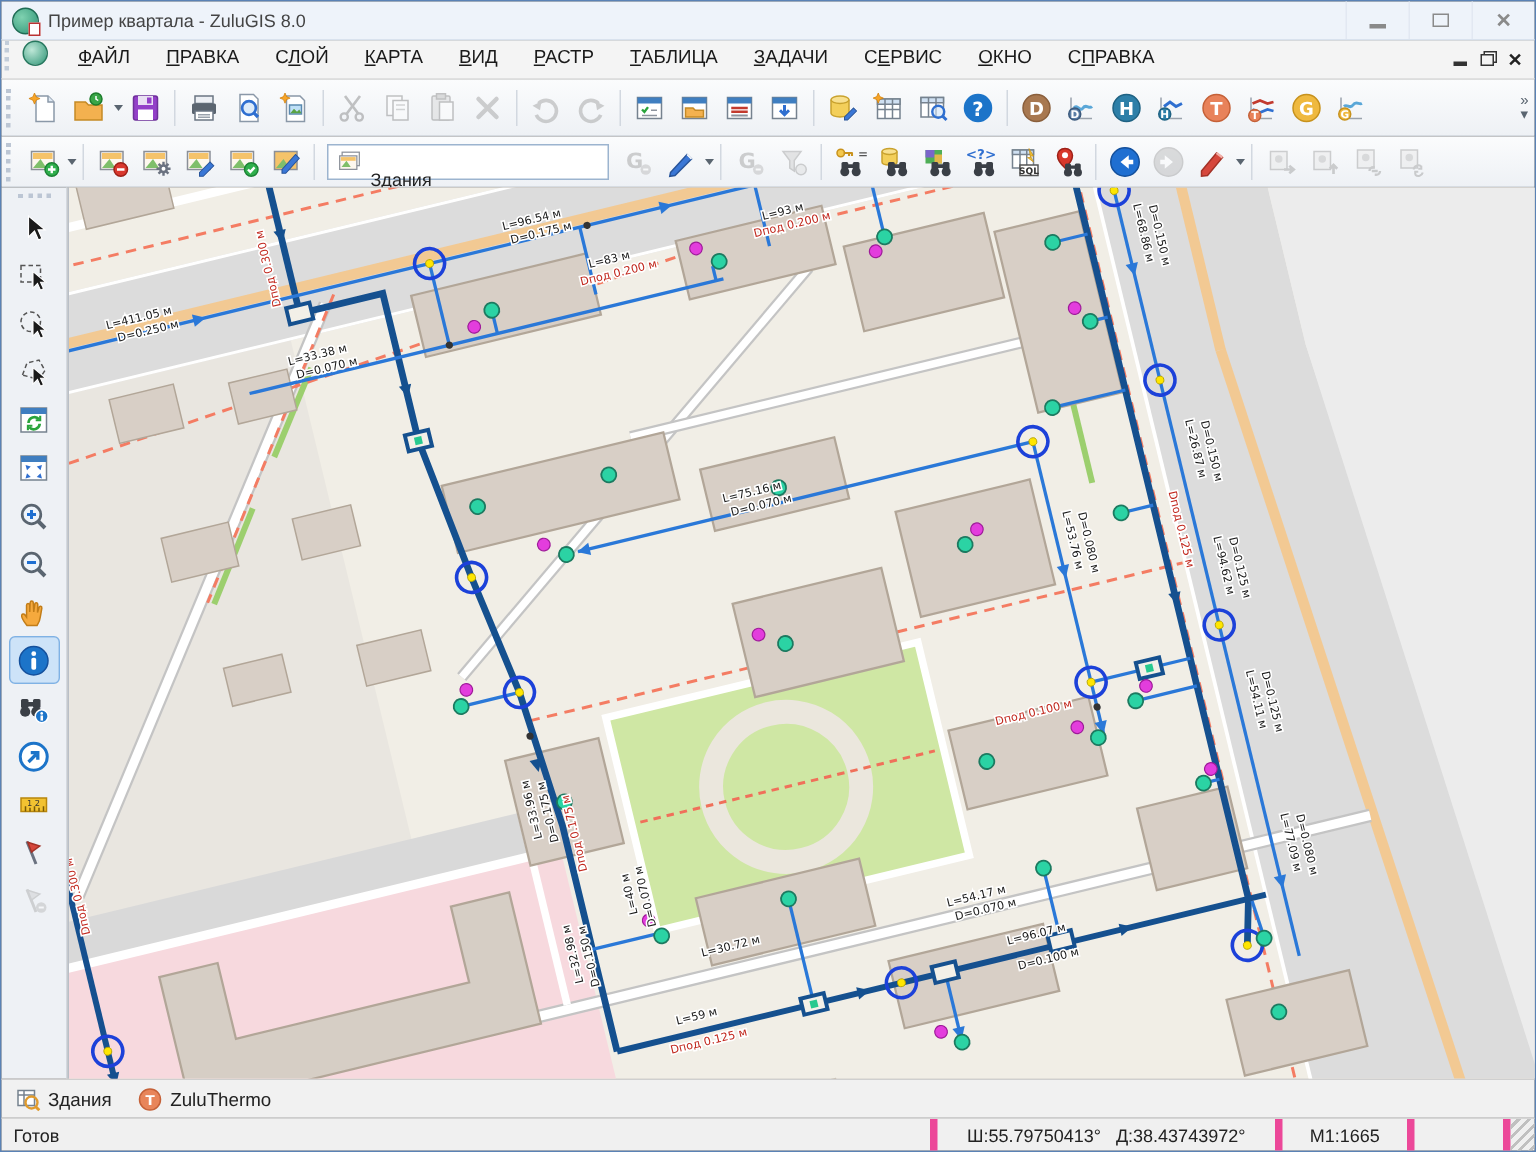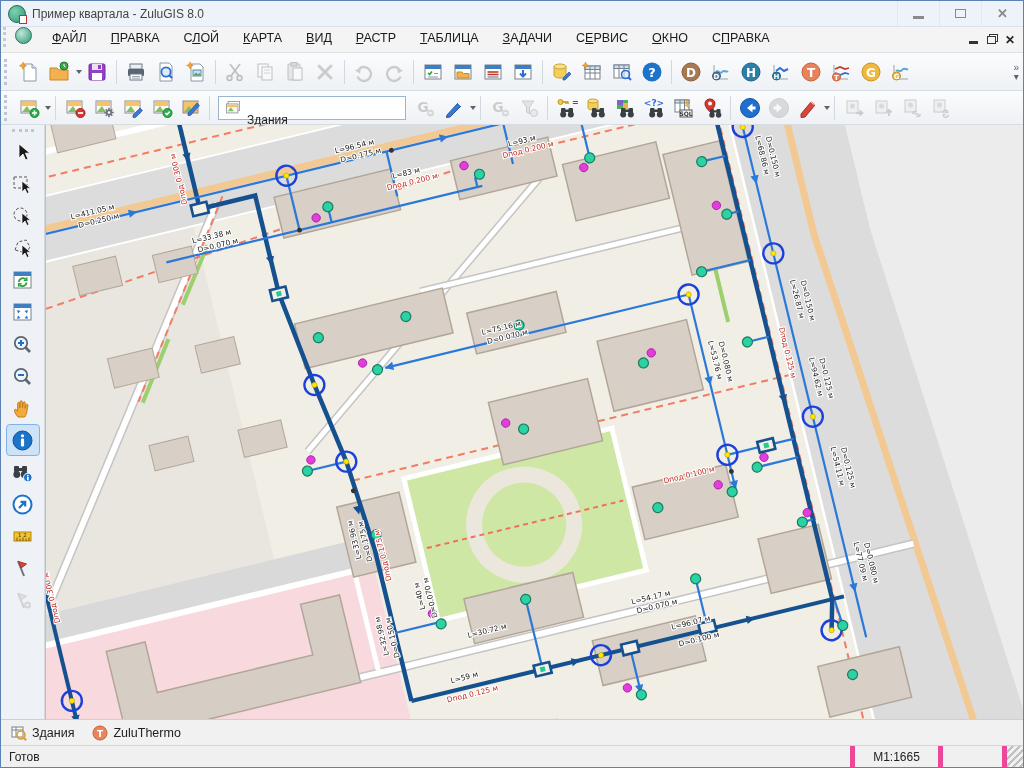--- a/index.html
+++ b/index.html
@@ -943,18 +943,22 @@
       <svg viewBox="0 0 16 16">
           <circle cx="8" cy="8" r="7" fill="#e8855a" stroke="#c56138"></circle>
           <text x="8" y="11.5" font-size="9" font-weight="bold" fill="#fff" text-anchor="middle" font-family="'DejaVu Sans',sans-serif">T</text>
         </svg>
       <span>ZuluThermo</span>
     </span>
   </div>
 
   <div id="statusbar">
     <span class="cell ready">Готов</span>
+    <span class="cell coords">
+      <span>Ш:55.79750413°</span>
+      <span>Д:38.43743972°</span>
+    </span>
     <span class="cell scale">М1:1665</span>
     <span class="cell pad"></span>
     <span class="gripz"></span>
   </div>
 
 </div>
 
 </body></html>

